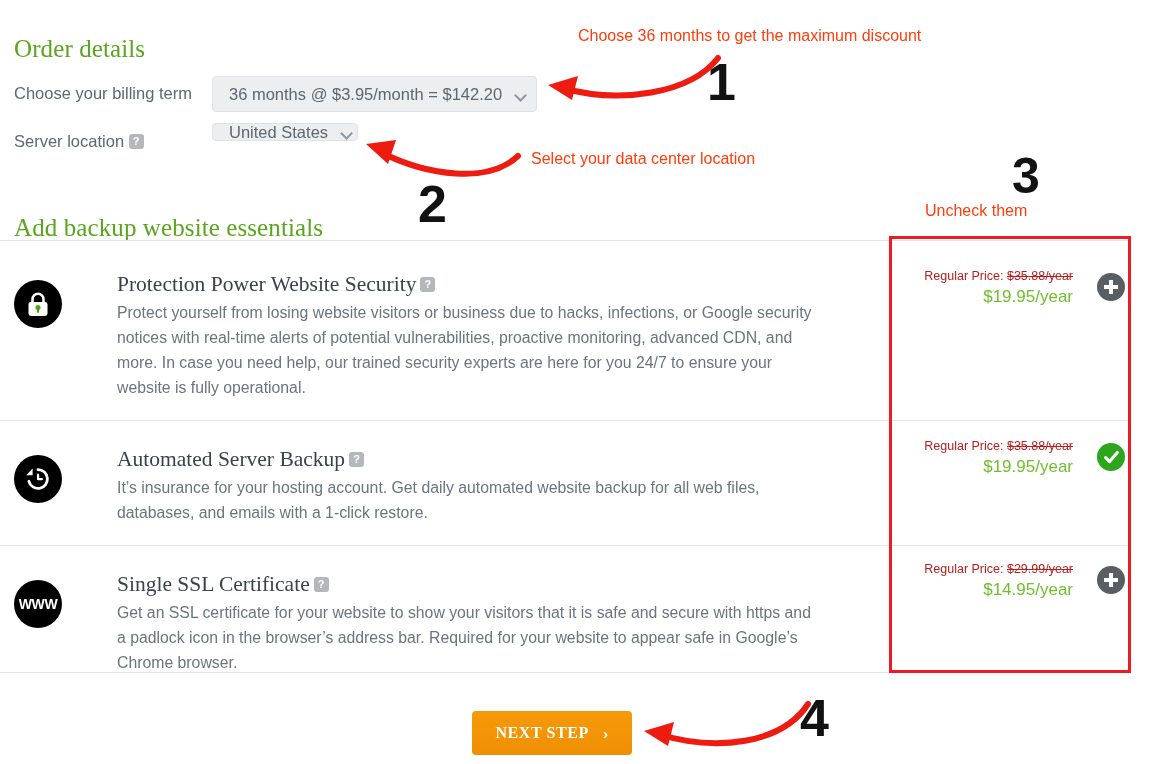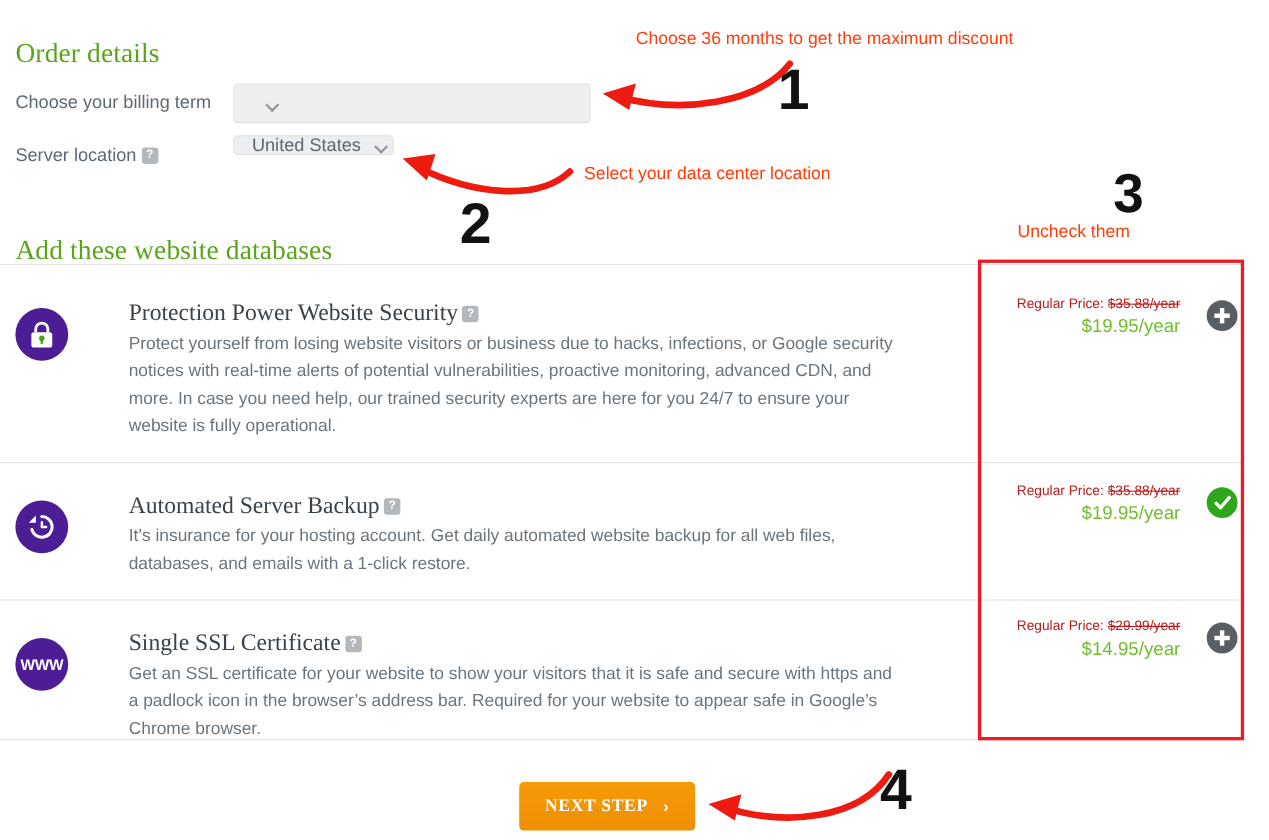--- a/index.html
+++ b/index.html
@@ -110,21 +110,21 @@
   #row-backup   { top: 430px; }
   #row-ssl      { top: 555px; }
 
   .product-icon {
     position: absolute;
     left: 14px;
     top: 25px;
     width: 48px;
     height: 48px;
     border-radius: 50%;
-    background: #4c1d95;
+    background: #000000;
     display: flex;
     align-items: center;
     justify-content: center;
   }
   .product-icon.www-icon {
     font-size: 14px;
     font-weight: bold;
     color: #ffffff;
     letter-spacing: -0.3px;
     font-family: "Liberation Sans", sans-serif;
@@ -274,34 +274,35 @@
   }
 </style>
 </head>
 <body>
 
 <h1 id="order-details-heading" class="section-heading">Order details</h1>
 
 <div id="billing-label" class="form-label">Choose your billing term</div>
 
 <div id="billing-select" class="select-box">
+  <span>36 months @ $3.95/month = $142.20</span>
   <span class="caret"></span>
 </div>
 
 <div id="location-label" class="form-label">
   <span>Server location</span>
   <span class="help-icon">?</span>
 </div>
 
 <div id="location-select" class="select-box">
   <span>United States</span>
   <span class="caret"></span>
 </div>
 
-<h2 id="essentials-heading" class="section-heading">Add these website databases</h2>
+<h2 id="essentials-heading" class="section-heading">Add backup website essentials</h2>
 
 <div id="divider-1" class="divider"></div>
 <div id="divider-2" class="divider"></div>
 <div id="divider-3" class="divider"></div>
 <div id="divider-4" class="divider"></div>
 
 <div id="row-security" class="product-row">
   <div class="product-icon">
     <svg width="26" height="28" viewBox="0 0 26 28" aria-hidden="true">
       <path d="M7.5 12V9.2a5.5 5.5 0 0 1 11 0V12" fill="none" stroke="#ffffff" stroke-width="2.6"></path>

